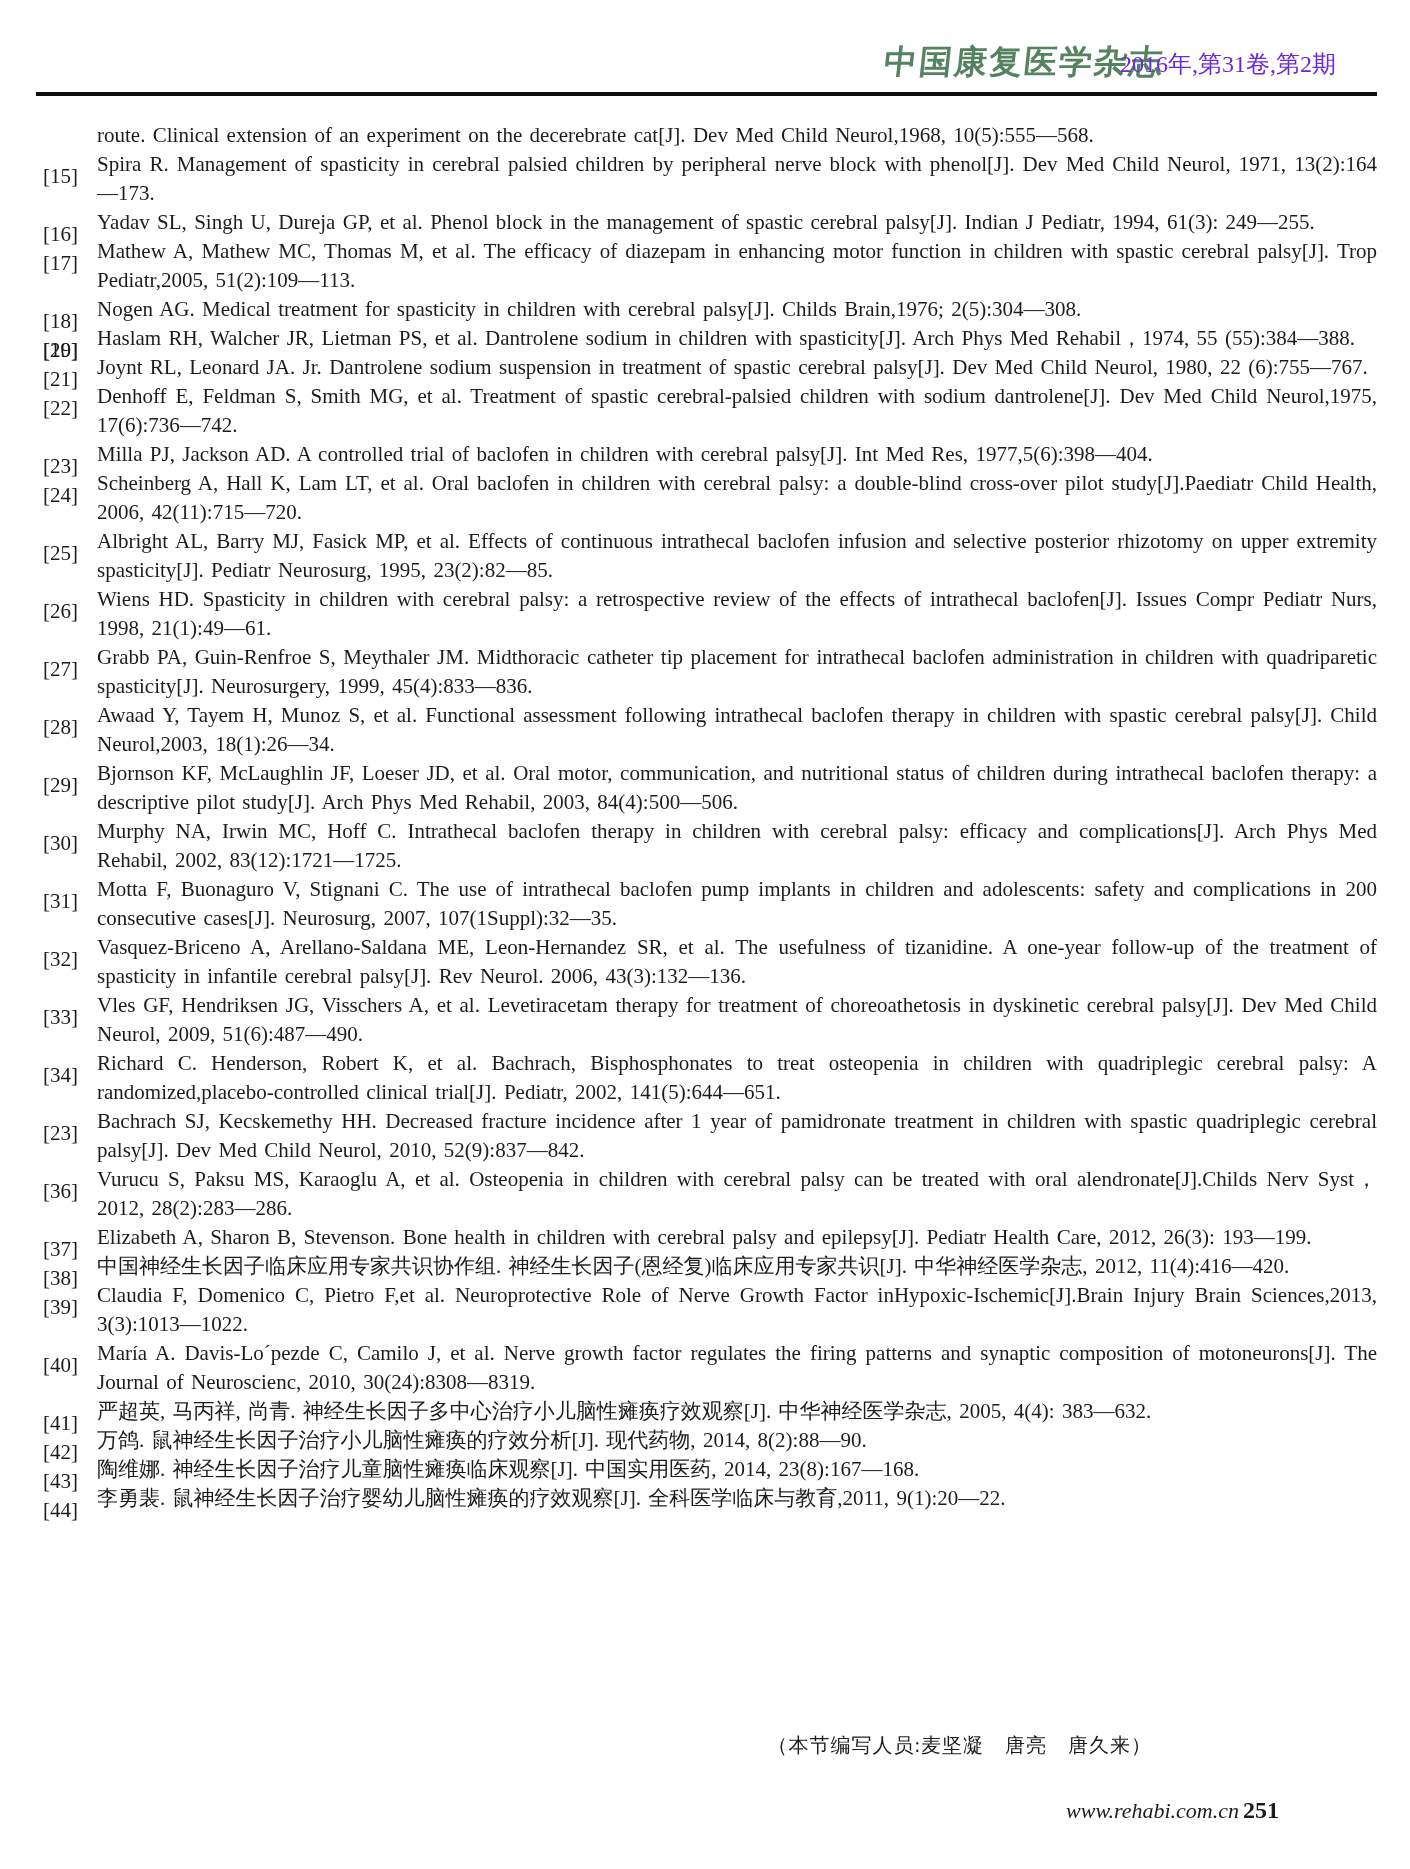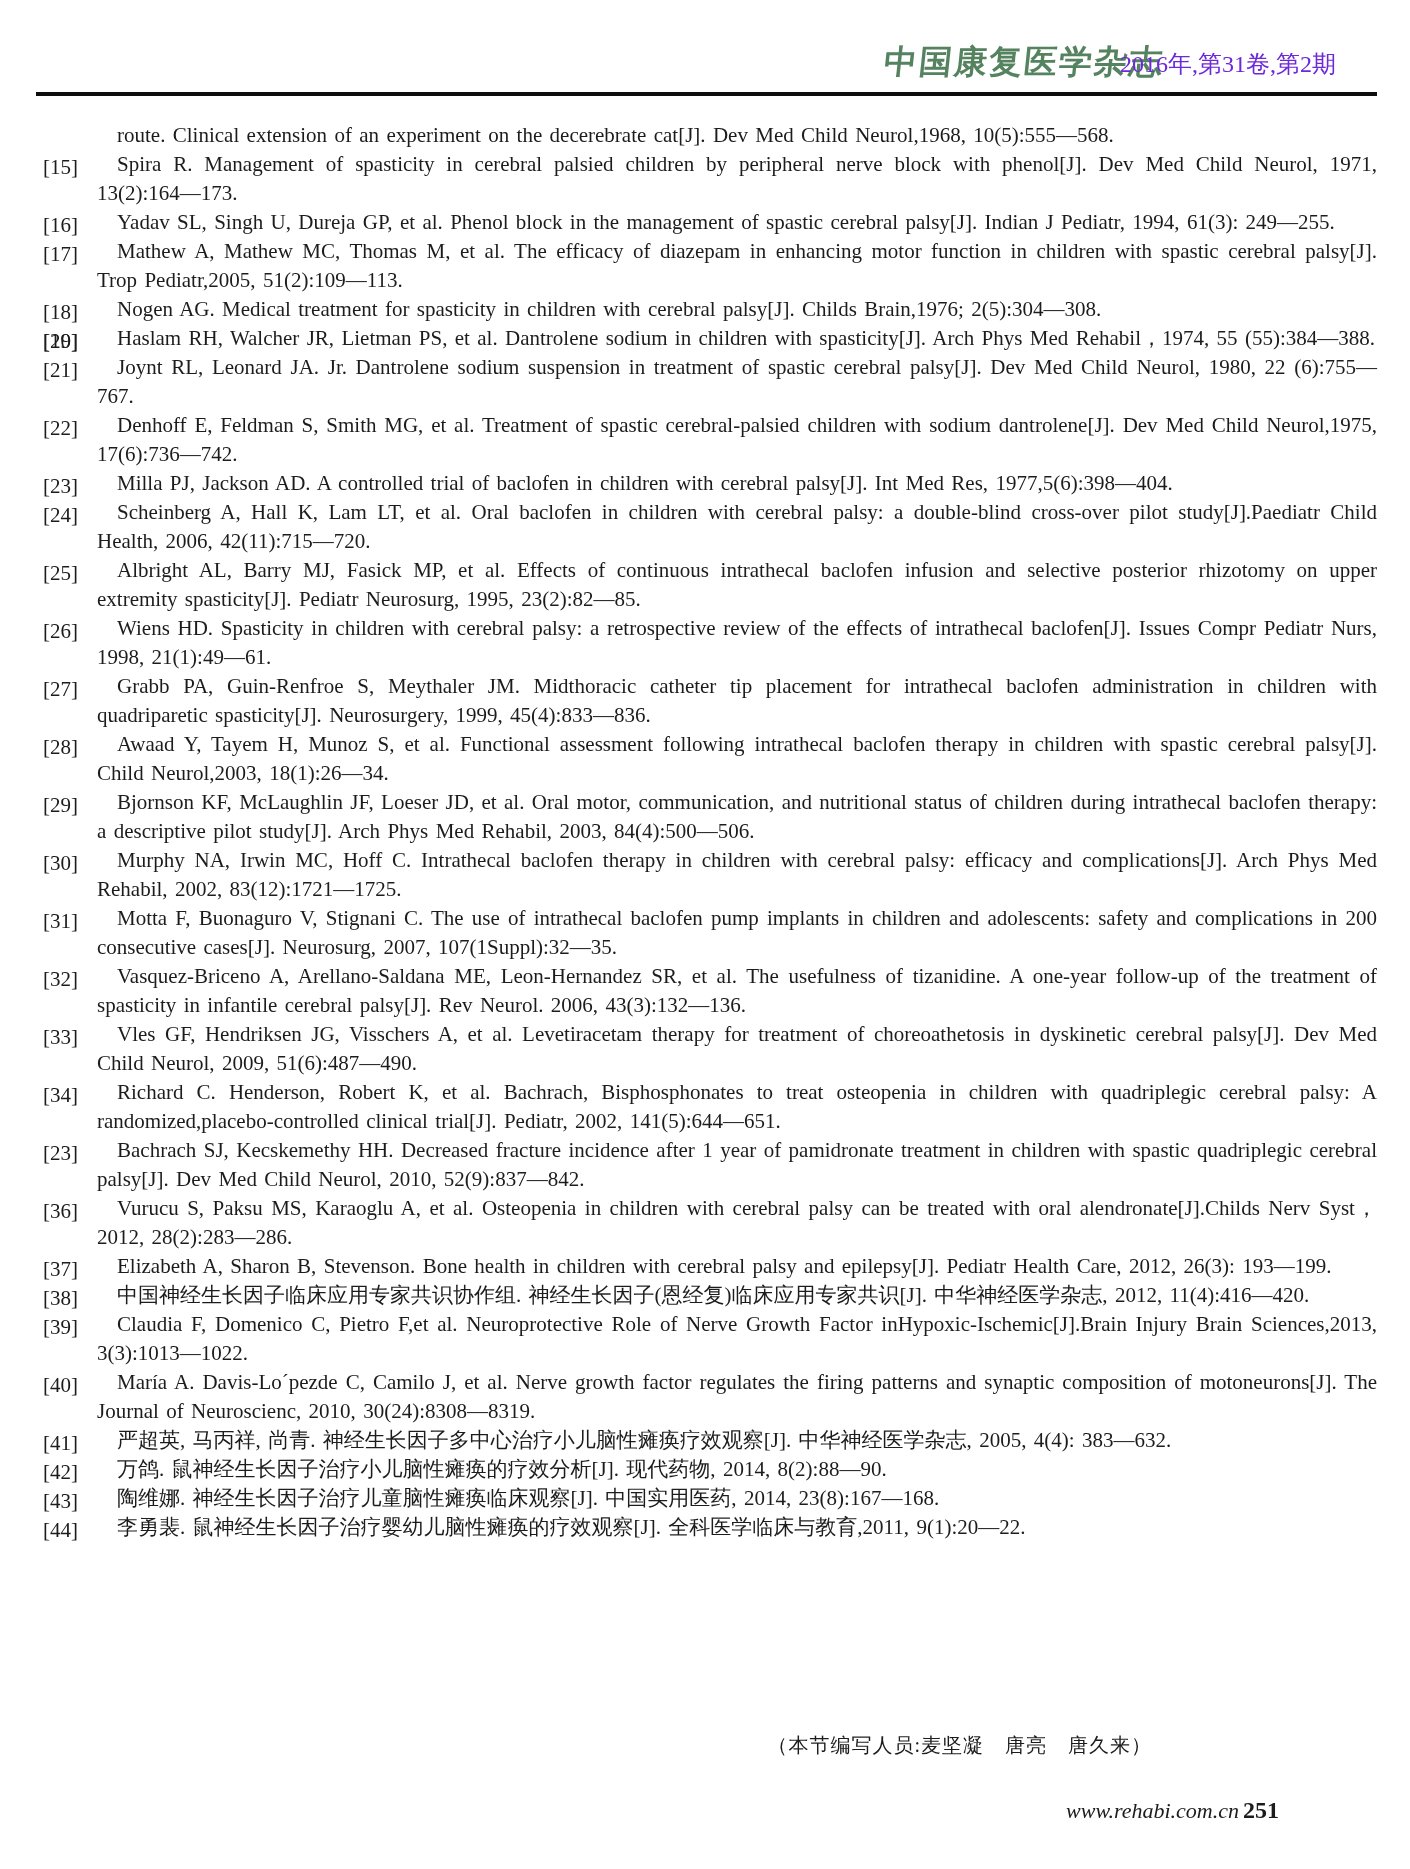--- a/index.html
+++ b/index.html
@@ -51,25 +51,24 @@
     line-height: 29px;
   }
   .ref {
     position: relative;
     padding-left: 61px;
     text-align: justify;
   }
   .ref-num {
     position: absolute;
     left: 7px;
-    top: 3px;
+    top: 12px;
   }
   .ref-text {
     word-spacing: 0.10em;
-    margin-left: 20px;
   }
   
   .editors-note {
     position: absolute;
     top: 1732px;
     right: 258px;
     font-size: 20px;
     letter-spacing: 1px;
     white-space: nowrap;
   }

